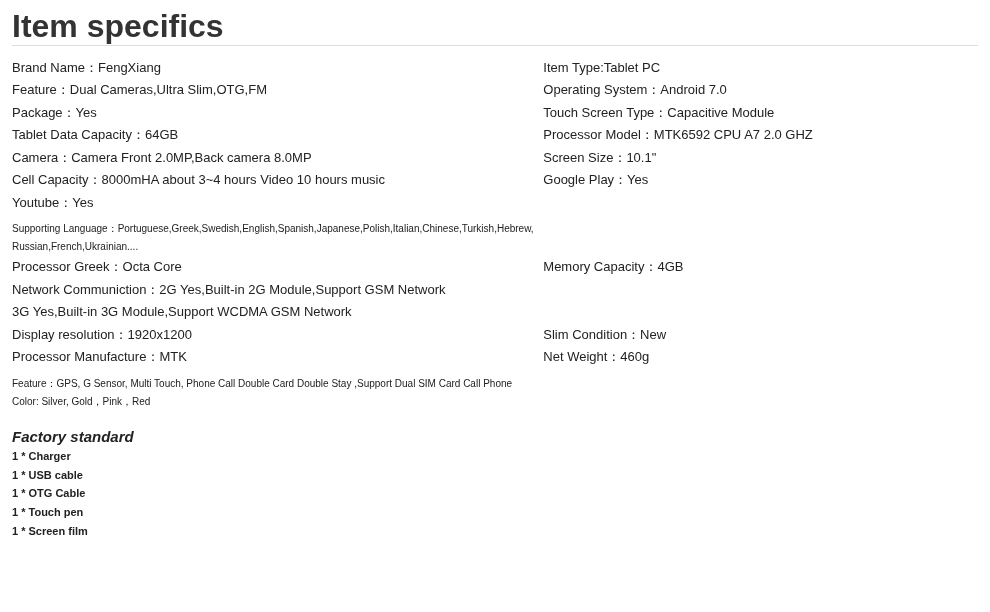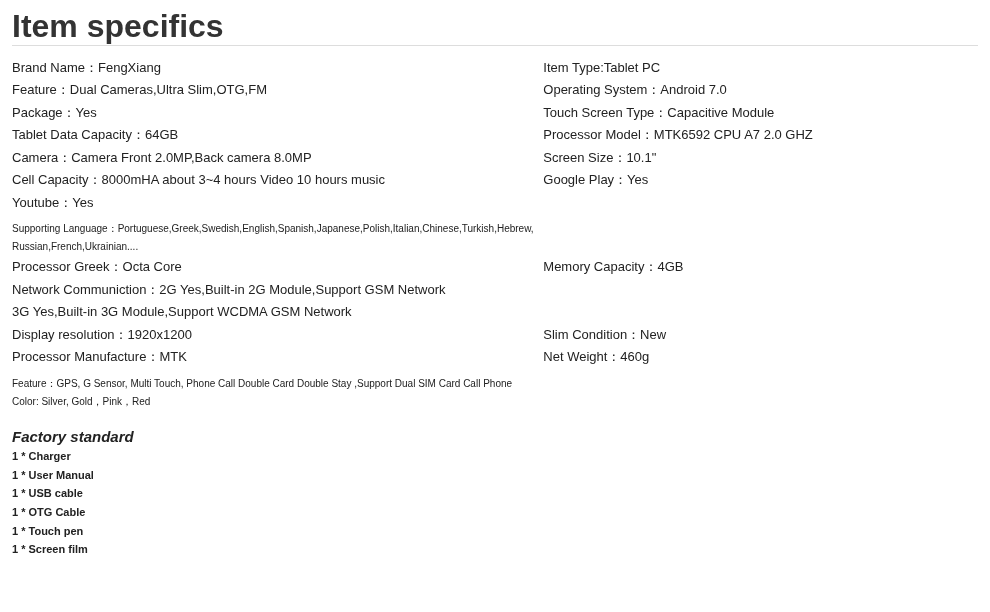--- a/index.html
+++ b/index.html
@@ -138,20 +138,19 @@
 
   <div id="full-rows-2">
       <div class="full-row">Feature：GPS, G Sensor, Multi Touch, Phone Call Double Card Double Stay ,Support Dual SIM Card Call Phone</div>
       <div class="full-row">Color: Silver, Gold，Pink，Red</div>
     </div>
 
   <div class="factory-section">
     <div class="factory-title">Factory standard</div>
     <div id="factory-items">
         <div class="factory-item">1 * Charger</div>
-        <div class="factory-item">1 * User Manual</div>
         <div class="factory-item">1 * USB cable</div>
         <div class="factory-item">1 * OTG Cable</div>
         <div class="factory-item">1 * Touch pen</div>
         <div class="factory-item">1 * Screen film</div>
       </div>
   </div>
 </div>
 
 </body></html>

